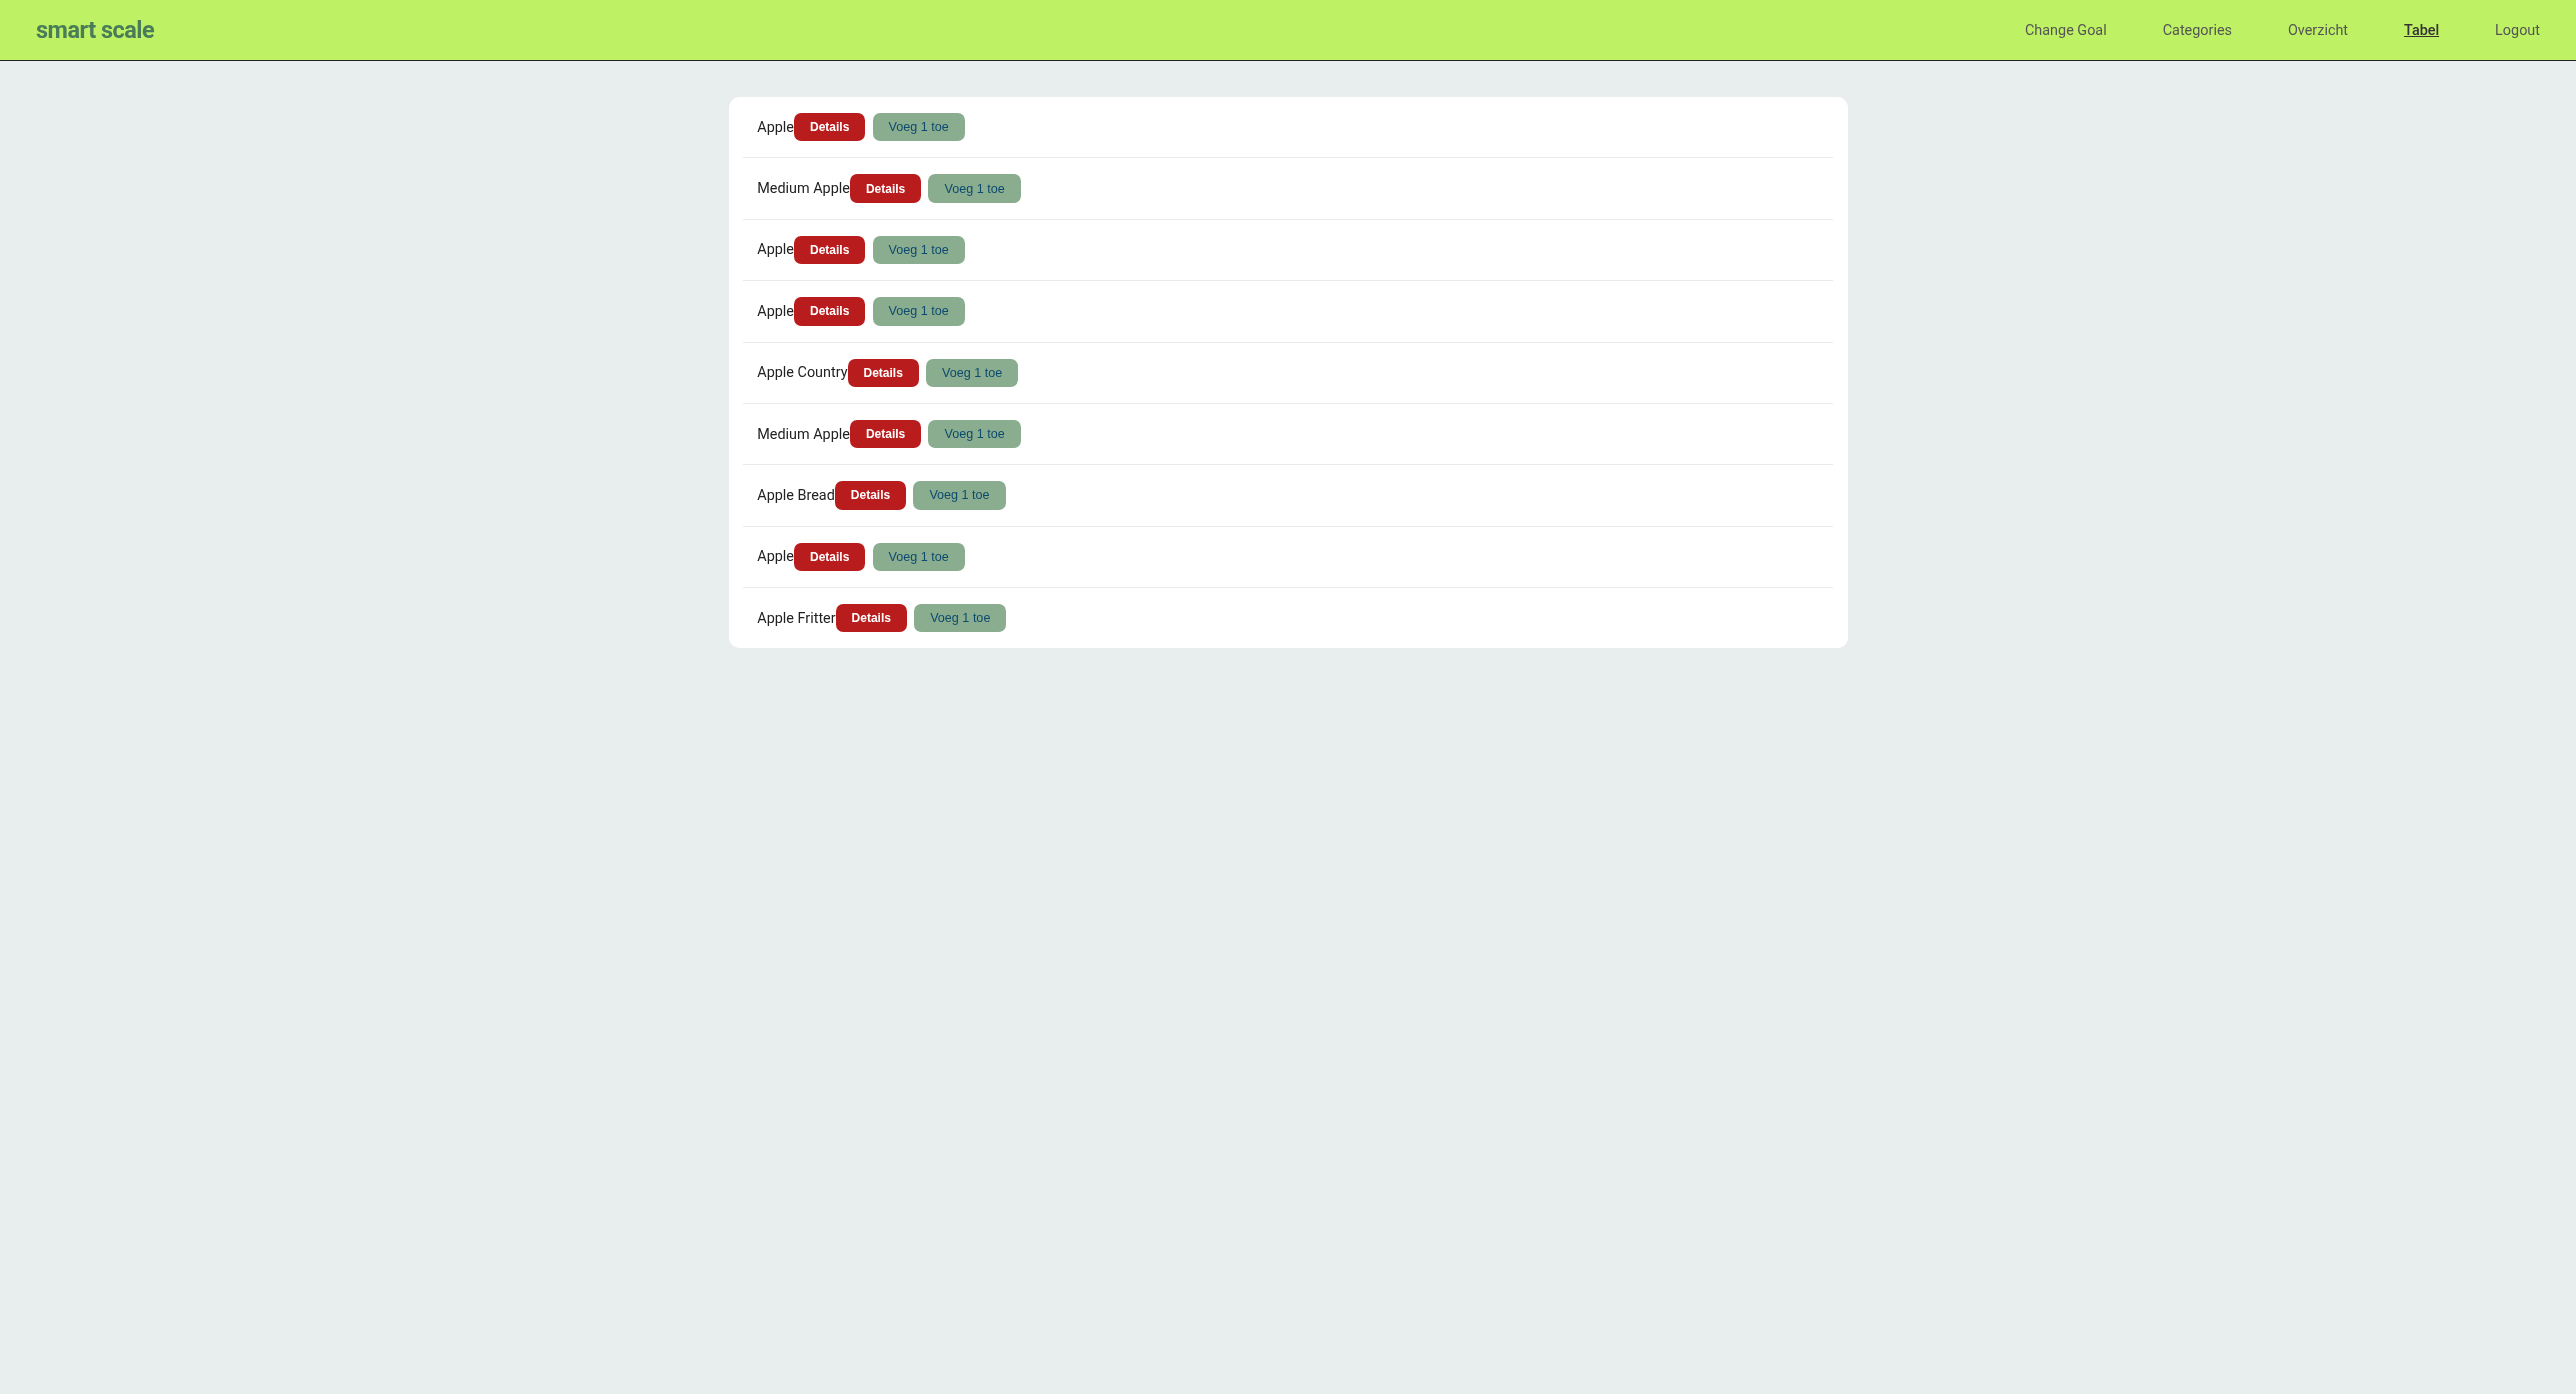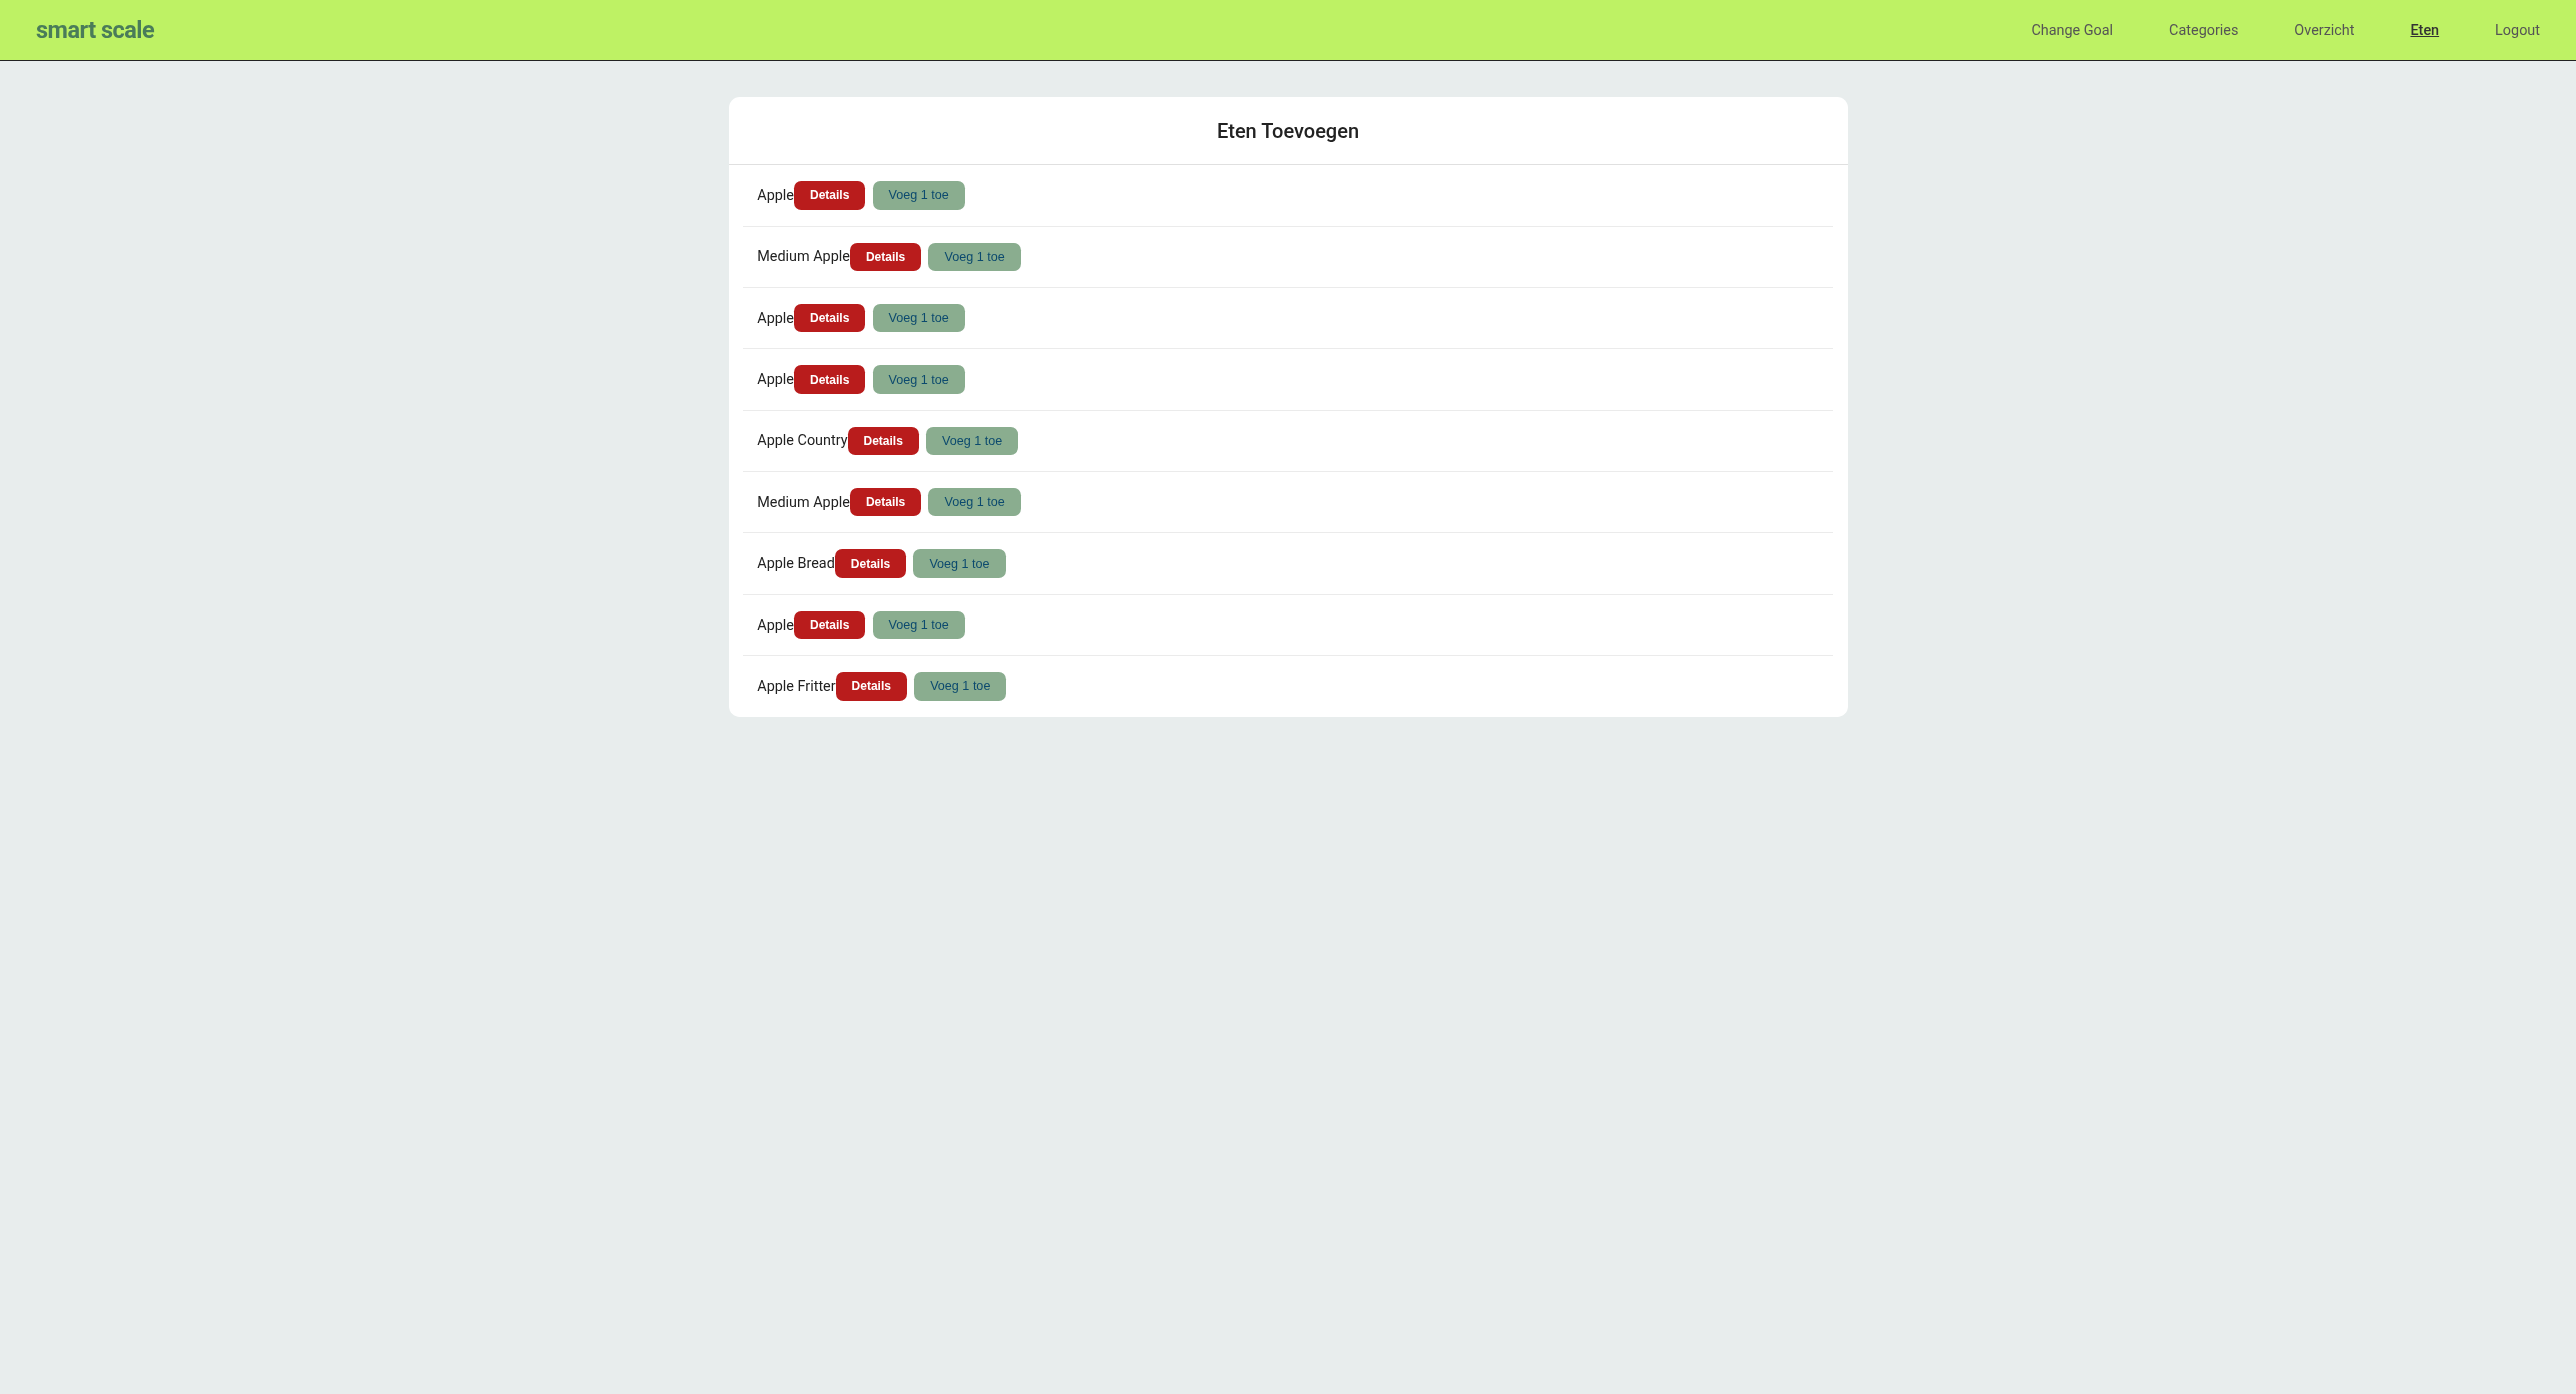--- a/index.html
+++ b/index.html
@@ -132,30 +132,27 @@
 </head>
 <body>
 
 <nav class="navbar">
   <span class="navbar-brand">smart scale</span>
   <ul class="navbar-nav">
 
   <li><a href="#">Change Goal</a></li>
       <li><a href="#">Categories</a></li>
       <li><a href="#">Overzicht</a></li>
-      <li><a href="#" class="active">Eten</a></li>
+      <li><a href="#" class="active">Tabel</a></li>
       <li><a href="#">Logout</a></li>
     </ul>
 </nav>
 
 <div class="main-container">
   <div class="content-card">
-    <div class="page-title-bar">
-      <h1>Eten Toevoegen</h1>
-    </div>
     <div class="food-list">
 
     <div class="food-item">
           <span class="food-name">Apple</span>
           <div class="food-actions">
             <button class="btn-details">Details</button>
             <button class="btn-add">Voeg 1 toe</button>
           </div>
         </div>
         <div class="food-item">

